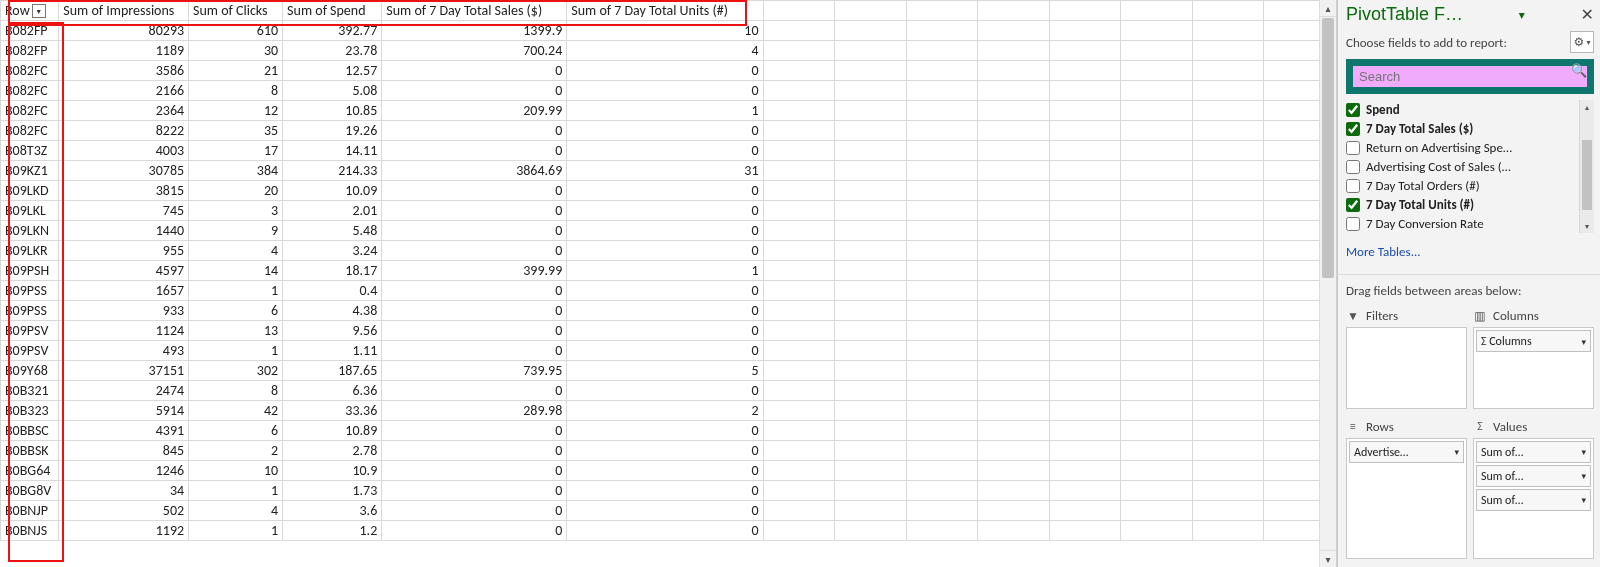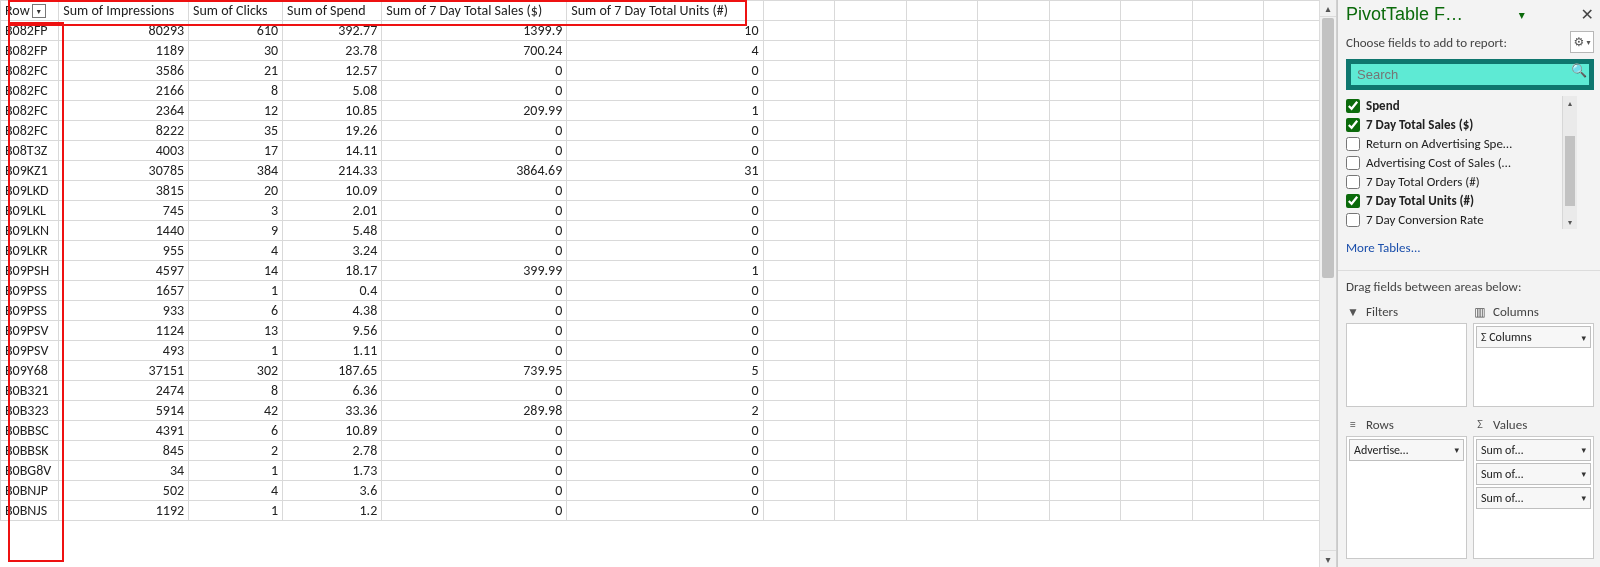--- a/index.html
+++ b/index.html
@@ -22,32 +22,32 @@
   .vscroll .up,.vscroll .down{height:16px;display:flex;align-items:center;justify-content:center;font-size:10px;color:#555;background:#f1f1f1;border-bottom:1px solid #dcdcdc}
   .vscroll .down{position:absolute;bottom:0;width:100%;border-top:1px solid #dcdcdc;border-bottom:none}
   .vscroll .thumb{position:absolute;left:2px;right:2px;top:18px;height:260px;background:#c2c2c2;border-radius:2px}
   
   .panel{flex:0 0 264px;background:#f3f3f3;border-left:1px solid #c9c9c9;position:relative;display:flex;flex-direction:column}
   .panel-header{display:flex;align-items:center;justify-content:space-between;padding:4px 8px;font-size:18px;color:#0b6a0b;font-family:"Segoe UI Light",Segoe UI,Arial,sans-serif}
   .panel-header .close{font-size:16px;color:#444}
   .panel-sub{display:flex;align-items:center;justify-content:space-between;padding:2px 8px 6px 8px;color:#444;font-size:13px}
   .gear{width:22px;height:20px;border:1px solid #b7b7b7;background:#fff;display:flex;align-items:center;justify-content:center;font-size:12px;color:#555}
   .search{margin:0 8px 6px 8px;position:relative}
-  .search input{width:100%;box-sizing:border-box;padding:3px 22px 3px 6px;border:5px solid #0f766e;background:#5eead4;font-size:13px;color:#555}
+  .search input{width:100%;box-sizing:border-box;padding:3px 22px 3px 6px;border:7px solid #0f766e;background:#f0abfc;font-size:13px;color:#555}
   .search .mag{position:absolute;right:6px;top:4px;font-size:13px;color:#555}
   .fieldlist{margin:0 0 0 8px;overflow:hidden;position:relative}
   .field{display:flex;align-items:center;gap:6px;padding:2px 0;font-size:13px;color:#222}
   .field input{width:14px;height:14px;accent-color:#0b6a0b;margin:0}
   .field.bold span{font-weight:700}
   .moretables{padding:2px 0 6px 0;margin:9px 8px;color:#1a4eab;font-size:13px}
   .tinyscroll{position:absolute;right:0;top:0;width:14px;height:100%;background:#eaeaea;border-left:1px solid #d7d7d7}
   .tinyscroll .up,.tinyscroll .down{height:14px;font-size:8px;display:flex;align-items:center;justify-content:center;color:#555}
   .tinyscroll .down{position:absolute;bottom:0;width:100%}
   .tinyscroll .thumb{position:absolute;left:2px;right:2px;top:40px;height:70px;background:#c2c2c2}
-  .fieldlist-wrap{position:relative;margin-right:25px}
+  .fieldlist-wrap{position:relative;margin-right:8px}
   .draghint{padding:8px 8px 6px 8px;color:#444;font-size:13px;border-top:1px solid #dcdcdc}
   .areas{display:grid;grid-template-columns:1fr 1fr;grid-template-rows:auto auto;gap:6px;padding:0 8px 8px 8px;flex:1}
   .area{display:flex;flex-direction:column}
   .area-hd{display:flex;align-items:center;gap:6px;font-size:13px;color:#444;padding:4px 0}
   .area-box{flex:1;border:1px solid #c9c9c9;background:#fff;min-height:30px;padding:2px;display:flex;flex-direction:column;gap:2px}
   .pill{border:1px solid #bfbfbf;background:#f7f7f7;font-size:12px;padding:1px 4px;display:flex;align-items:center;justify-content:space-between;min-height:18px}
   .pill .arr{font-size:9px;color:#333}
   .ico{width:14px;display:inline-flex;justify-content:center;font-size:12px;color:#555}
   
   .blankcell{background:#fff}
@@ -452,20 +452,36 @@
             <td class="blankcell"></td>
             <td class="blankcell"></td>
             <td class="blankcell"></td>
             <td class="blankcell"></td>
             <td class="blankcell"></td>
             <td class="blankcell"></td>
             <td class="blankcell"></td>
             <td class="blankcell"></td>
           </tr>
           <tr>
+            <td class="rowlbl">B0BG64</td>
+            <td class="num">1246</td>
+            <td class="num">10</td>
+            <td class="num">10.9</td>
+            <td class="num">0</td>
+            <td class="num">0</td>
+            <td class="blankcell"></td>
+            <td class="blankcell"></td>
+            <td class="blankcell"></td>
+            <td class="blankcell"></td>
+            <td class="blankcell"></td>
+            <td class="blankcell"></td>
+            <td class="blankcell"></td>
+            <td class="blankcell"></td>
+          </tr>
+          <tr>
             <td class="rowlbl">B0BG8V</td>
             <td class="num">34</td>
             <td class="num">1</td>
             <td class="num">1.73</td>
             <td class="num">0</td>
             <td class="num">0</td>
             <td class="blankcell"></td>
             <td class="blankcell"></td>
             <td class="blankcell"></td>
             <td class="blankcell"></td>

